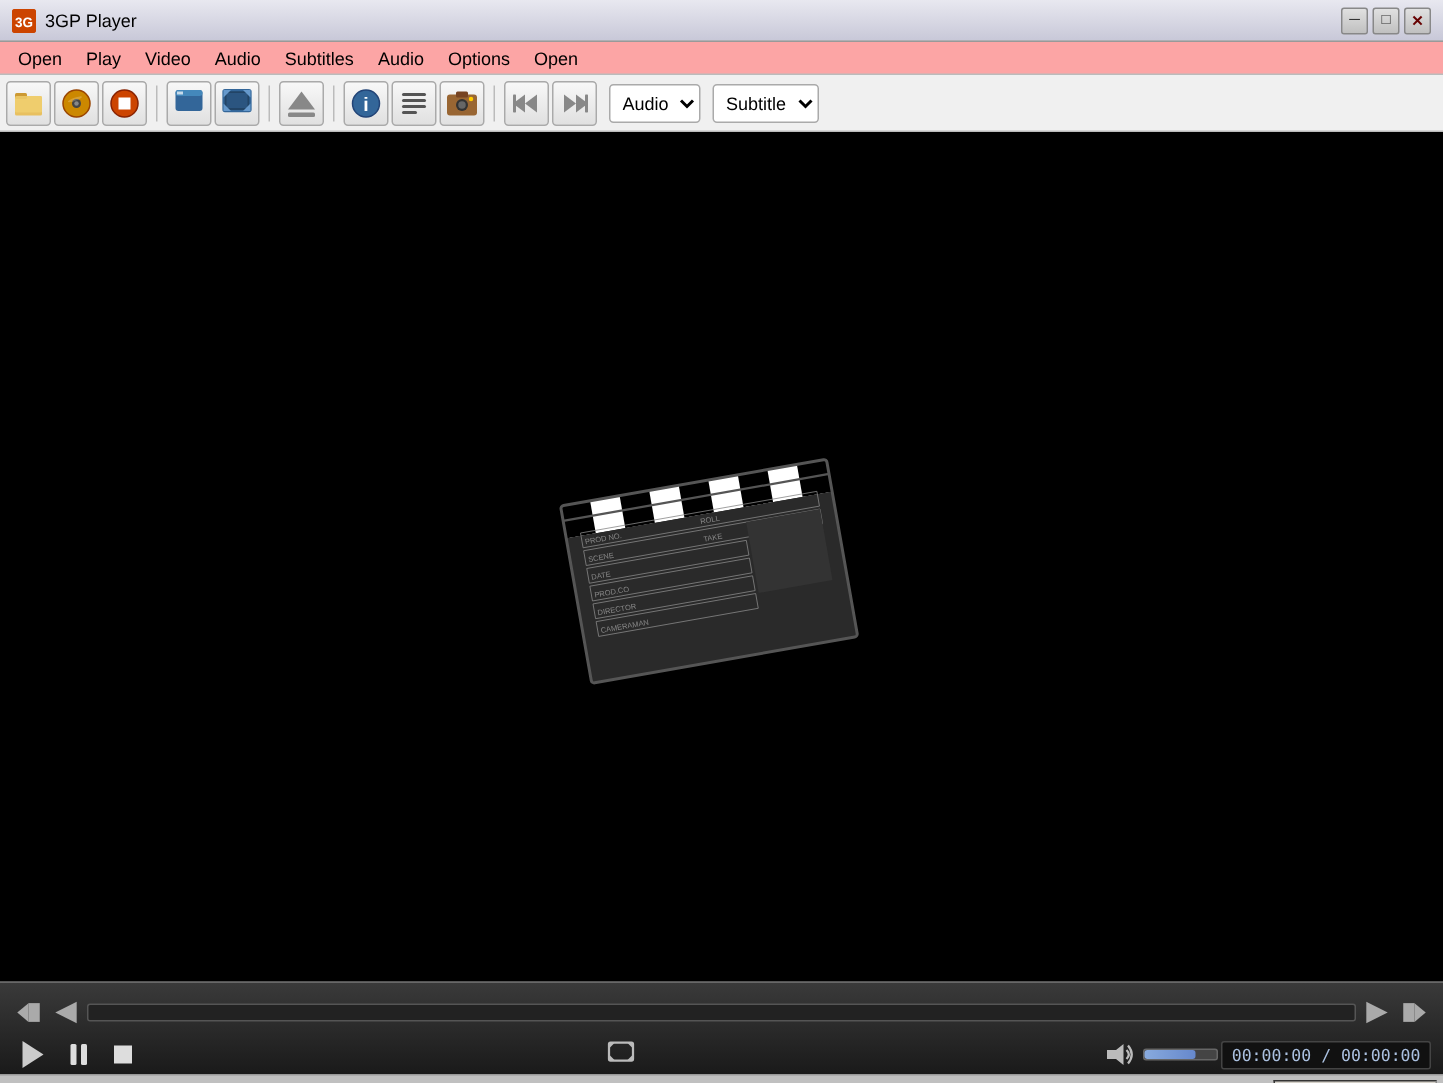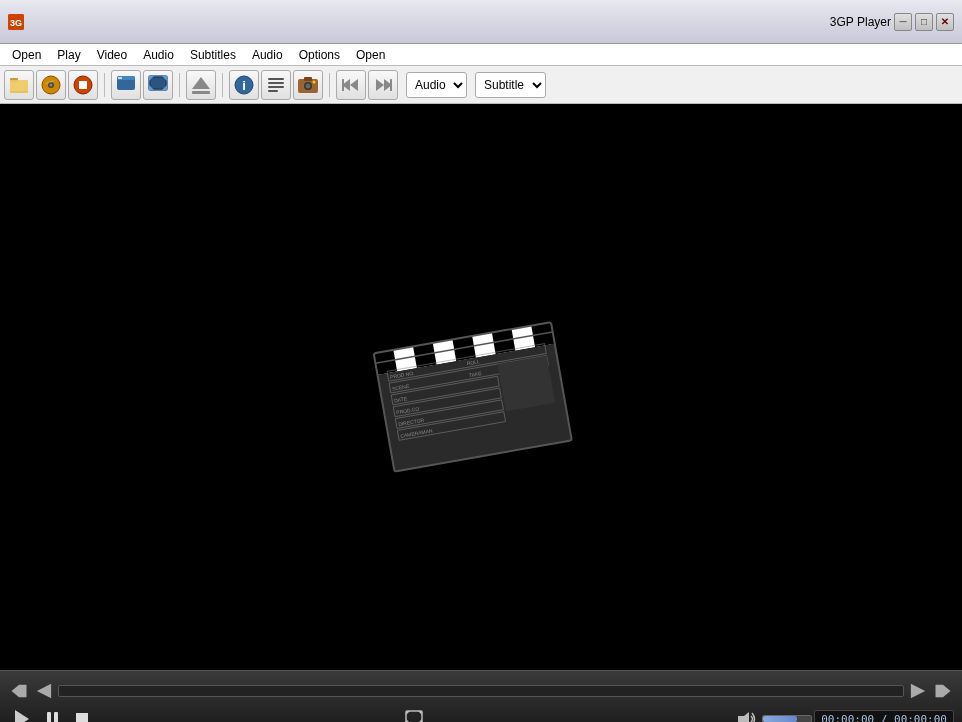--- a/index.html
+++ b/index.html
@@ -11,60 +11,59 @@
       font-size: 12px;
       overflow: hidden;
       user-select: none;
     }
 
     
     #title-bar {
       display: flex;
       align-items: center;
       background: linear-gradient(to bottom, #e8e8f0, #c8c8d8);
-      height: 44px;
+      height: 28px;
       padding: 0 8px;
       border-bottom: 1px solid #999;
     }
     #title-icon {
       width: 16px;
       height: 16px;
       margin-right: 6px;
       background: #cc4400;
       border-radius: 2px;
       font-size: 9px;
       color: white;
       display: flex; align-items: center; justify-content: center;
       font-weight: bold;
     }
     #title-text {
       flex: 1;
       font-size: 12px;
       color: #000;
-      text-align: right;
     }
     .window-btn {
       width: 18px;
       height: 18px;
       background: linear-gradient(to bottom, #e0e0e0, #c0c0c0);
       border: 1px solid #888;
       border-radius: 2px;
       margin-left: 3px;
       cursor: pointer;
       display: flex; align-items: center; justify-content: center;
       font-size: 10px;
       color: #333;
     }
     #close-btn { color: #600; font-weight: bold; }
 
     
     #menu-bar {
       display: flex;
       align-items: center;
-      background: #ffffff;
+      background: #fca5a5;
       height: 22px;
       border-bottom: 1px solid #bbb;
       padding: 0 4px;
     }
     .menu-item {
       padding: 2px 8px;
       cursor: pointer;
       font-size: 12px;
       color: #000;
       border-radius: 2px;

